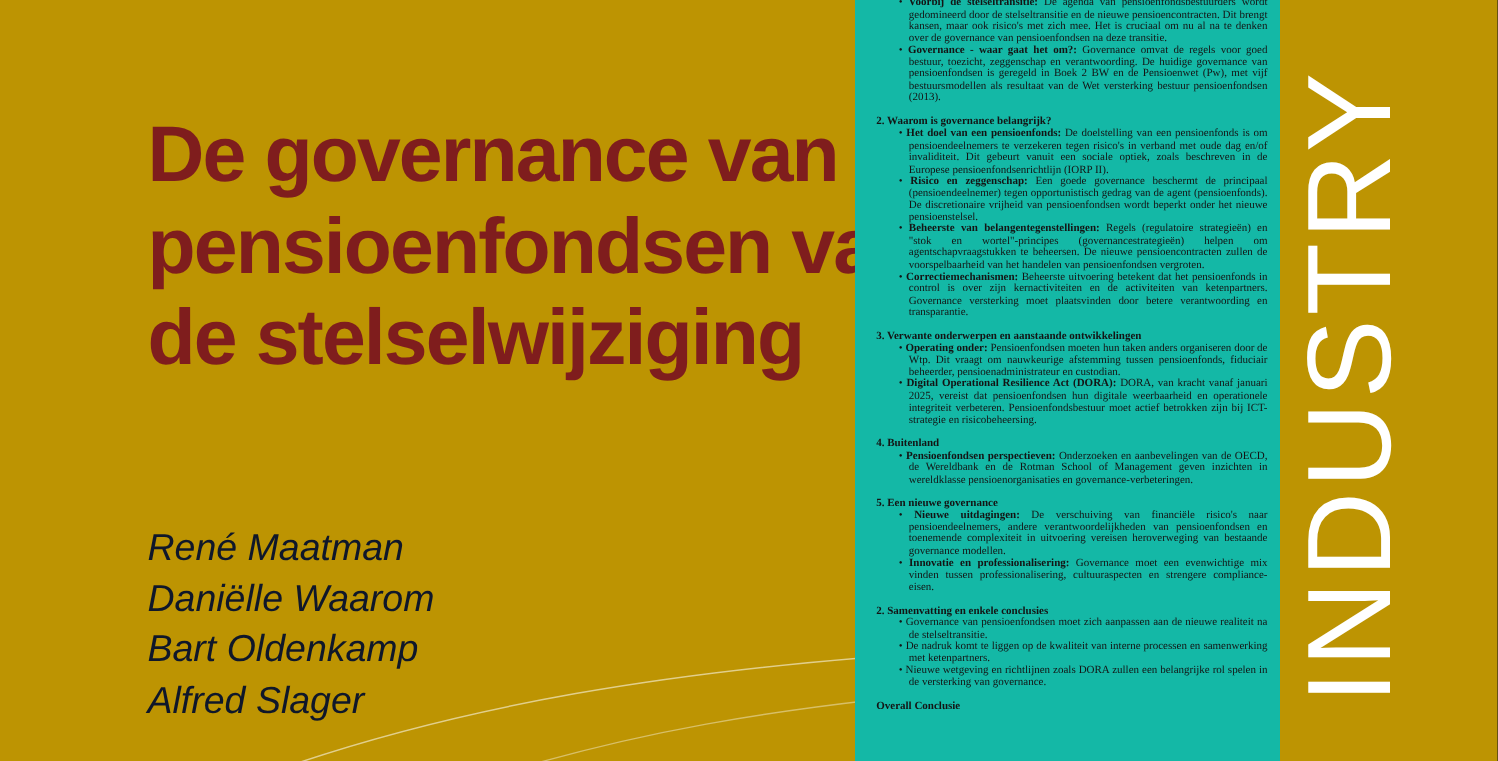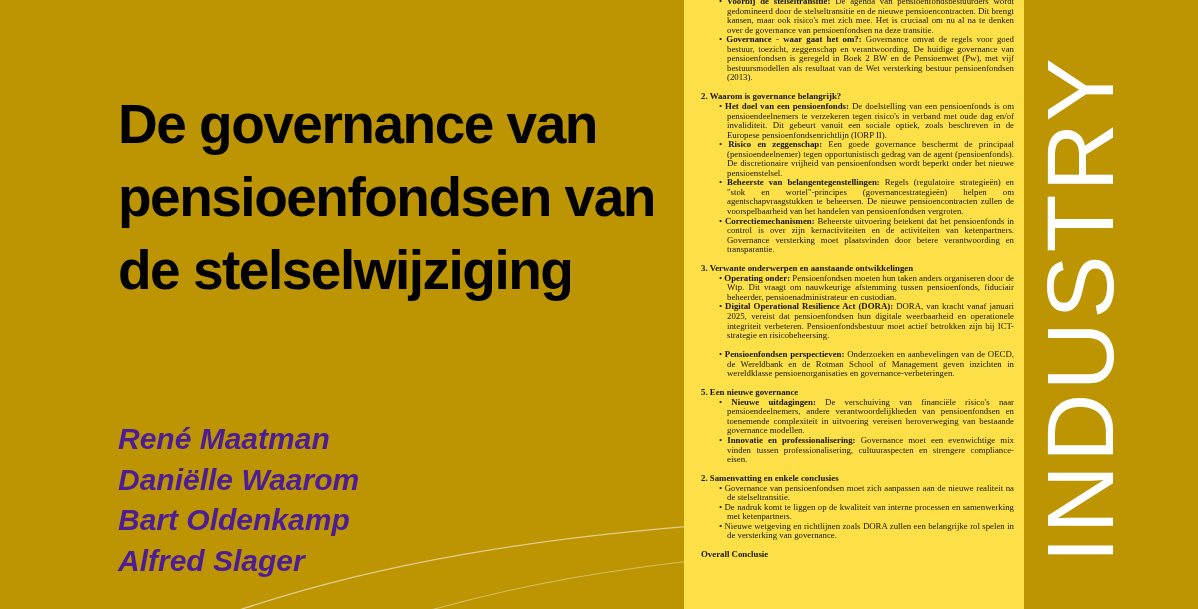--- a/index.html
+++ b/index.html
@@ -3,34 +3,34 @@
 <meta charset="utf-8">
 <style>
   html,body{margin:0;padding:0;background:#222;}
   .stage{
     position:relative;width:1198px;height:609px;overflow:hidden;
     background:#bd9402;font-family:"Liberation Sans",sans-serif;
   }
   
   .title{
     position:absolute;left:118px;top:88px;z-index:1;margin:0;
-    color:#000000;font-weight:bold;font-size:55px;line-height:73px;
+    color:#7f1d1d;font-weight:bold;font-size:63px;line-height:73px;
     letter-spacing:-1.5px;white-space:nowrap;
   }
   .title .tline{display:block;}
   .authors{
     position:absolute;left:118px;top:419px;z-index:1;
-    color:#4c1d95;font-style:italic;font-weight:bold;
+    color:#0f172a;font-style:italic;font-weight:normal;
     font-size:30px;line-height:40.5px;white-space:nowrap;
   }
   .arcs{position:absolute;left:0;top:0;z-index:1;}
   
   .doc-panel{
     position:absolute;left:684px;top:0;width:340px;height:609px;z-index:2;
-    background:#fde047;color:#141414;box-sizing:border-box;
+    background:#14b8a6;color:#141414;box-sizing:border-box;
     padding:0 10px 0 17px;overflow:hidden;
     font-family:"Liberation Serif",serif;font-size:8.8px;line-height:9.55px;
   }
   .doc-inner{margin-top:-3px;}
   .doc-section{margin-top:9.5px;}
   .doc-section:first-child{margin-top:0;}
   .sec-heading{font-weight:bold;}
   .bullet{margin-left:10px;padding-left:16px;text-indent:-8px;text-align:justify;}
   .bullet b{font-weight:bold;}
   .concl{margin-top:9.5px;}
@@ -78,20 +78,21 @@
             <div class="bullet"><span>• </span><b>Risico en zeggenschap: </b>Een goede governance beschermt de principaal (pensioendeelnemer) tegen opportunistisch gedrag van de agent (pensioenfonds). De discretionaire vrijheid van pensioenfondsen wordt beperkt onder het nieuwe pensioenstelsel.</div>
             <div class="bullet"><span>• </span><b>Beheerste van belangentegenstellingen: </b>Regels (regulatoire strategieën) en "stok en wortel"-principes (governancestrategieën) helpen om agentschapvraagstukken te beheersen. De nieuwe pensioencontracten zullen de voorspelbaarheid van het handelen van pensioenfondsen vergroten.</div>
             <div class="bullet"><span>• </span><b>Correctiemechanismen: </b>Beheerste uitvoering betekent dat het pensioenfonds in control is over zijn kernactiviteiten en de activiteiten van ketenpartners. Governance versterking moet plaatsvinden door betere verantwoording en transparantie.</div>
           </div>
           <div class="doc-section">
             <div class="sec-heading">3. Verwante onderwerpen en aanstaande ontwikkelingen</div>
             <div class="bullet"><span>• </span><b>Operating onder: </b>Pensioenfondsen moeten hun taken anders organiseren door de Wtp. Dit vraagt om nauwkeurige afstemming tussen pensioenfonds, fiduciair beheerder, pensioenadministrateur en custodian.</div>
             <div class="bullet"><span>• </span><b>Digital Operational Resilience Act (DORA): </b>DORA, van kracht vanaf januari 2025, vereist dat pensioenfondsen hun digitale weerbaarheid en operationele integriteit verbeteren. Pensioenfondsbestuur moet actief betrokken zijn bij ICT-strategie en risicobeheersing.</div>
           </div>
           <div class="doc-section">
+            <div class="sec-heading">4. Buitenland</div>
             <div class="bullet"><span>• </span><b>Pensioenfondsen perspectieven: </b>Onderzoeken en aanbevelingen van de OECD, de Wereldbank en de Rotman School of Management geven inzichten in wereldklasse pensioenorganisaties en governance-verbeteringen.</div>
           </div>
           <div class="doc-section">
             <div class="sec-heading">5. Een nieuwe governance</div>
             <div class="bullet"><span>• </span><b>Nieuwe uitdagingen: </b>De verschuiving van financiële risico's naar pensioendeelnemers, andere verantwoordelijkheden van pensioenfondsen en toenemende complexiteit in uitvoering vereisen heroverweging van bestaande governance modellen.</div>
             <div class="bullet"><span>• </span><b>Innovatie en professionalisering: </b>Governance moet een evenwichtige mix vinden tussen professionalisering, cultuuraspecten en strengere compliance-eisen.</div>
           </div>
           <div class="doc-section">
             <div class="sec-heading">2. Samenvatting en enkele conclusies</div>
             <div class="bullet"><span>• </span>Governance van pensioenfondsen moet zich aanpassen aan de nieuwe realiteit na de stelseltransitie.</div>

